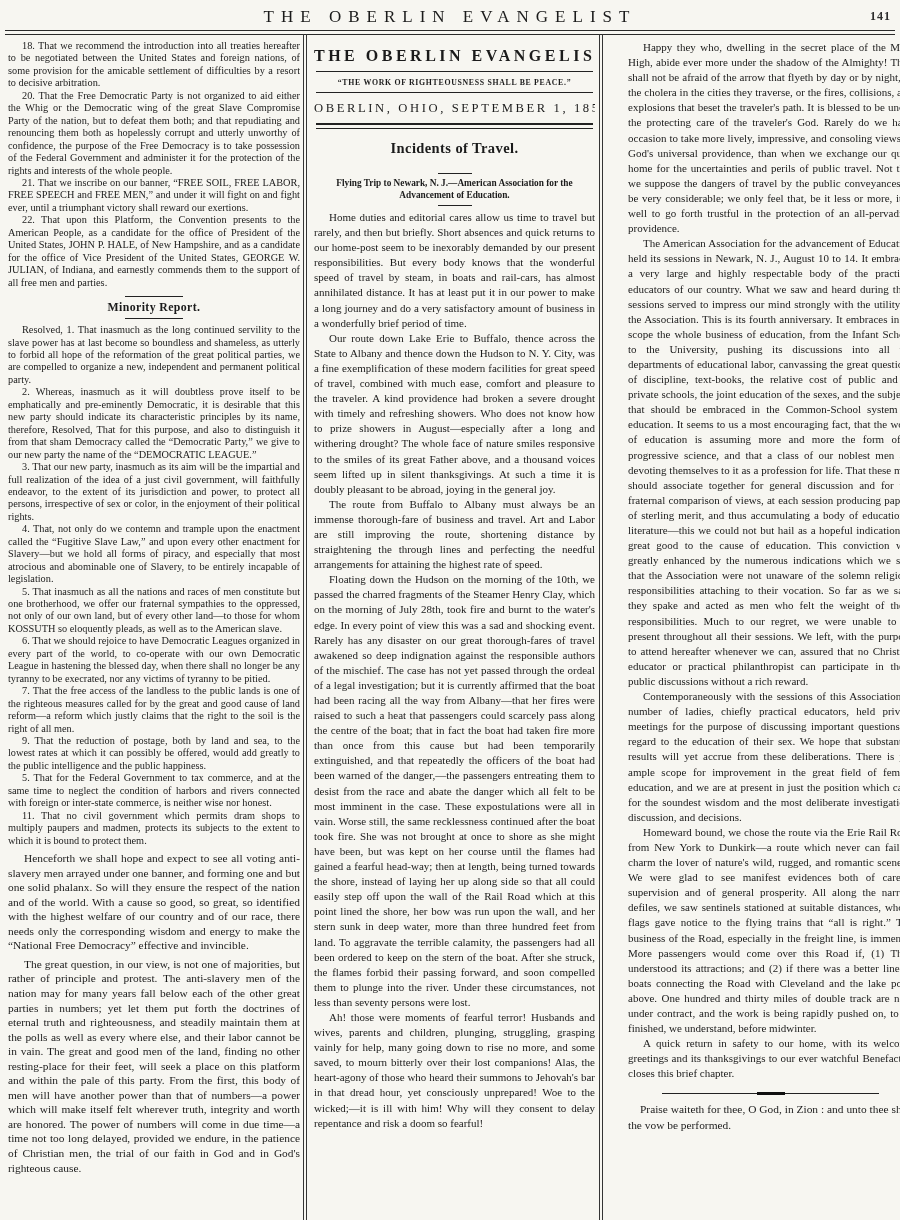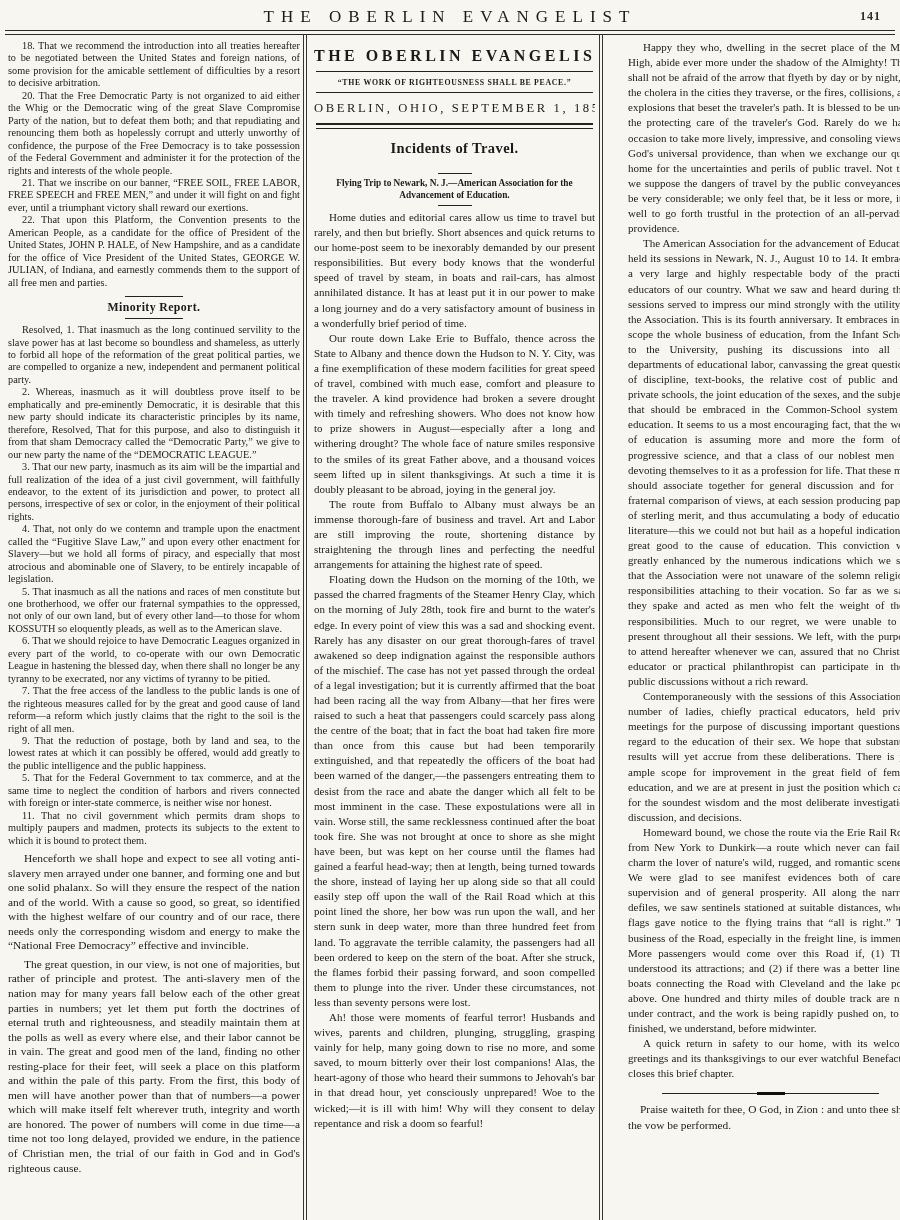--- a/index.html
+++ b/index.html
@@ -7,21 +7,21 @@
     width:900px; height:1220px; position:relative; overflow:hidden;
     background:#f7f6f1; color:#1b1b1b;
     font-family:"Liberation Serif", serif;
     -webkit-font-smoothing:antialiased;
   }
   .running-title{
     position:absolute; top:7px; left:0; width:100%; text-align:center;
     font-size:17px; letter-spacing:7px; font-weight:500; white-space:nowrap;
   }
   .page-number{
-    position:absolute; top:9px; right:19px; font-size:12px; font-weight:bold;
+    position:absolute; top:9px; right:9px; font-size:12px; font-weight:bold;
     letter-spacing:1px; color:#2c2c2c;
   }
   .head-rule{
     position:absolute; top:30px; left:5px; right:5px; height:3px;
     border-top:1px solid #2a2a2a; border-bottom:1px solid #2a2a2a;
   }
   .vrule{
     position:absolute; top:34px; bottom:0; width:2px;
     border-left:1px solid #343434; border-right:1px solid #343434;
   }

